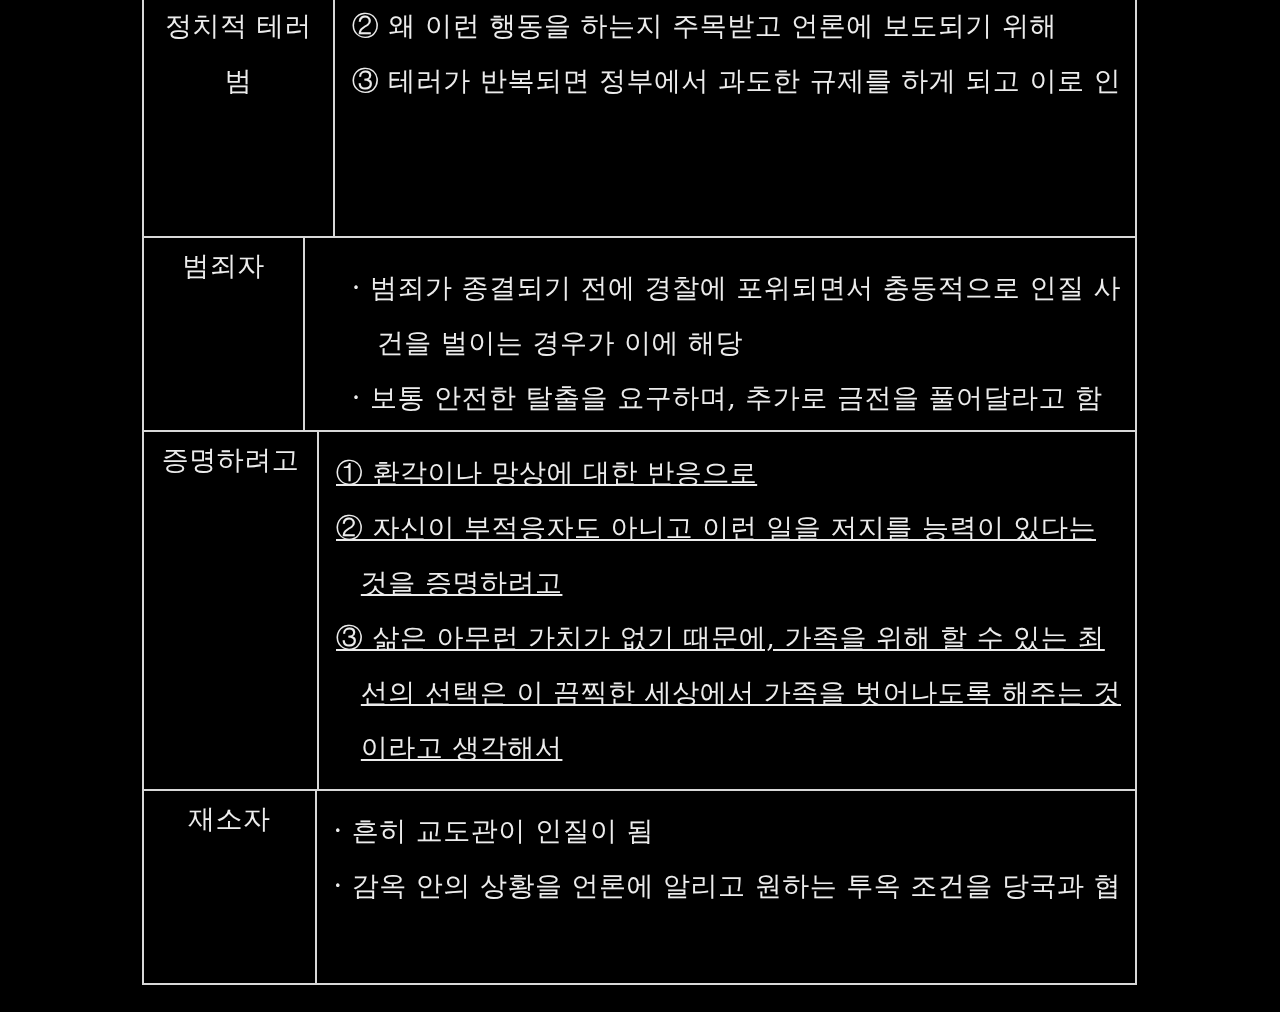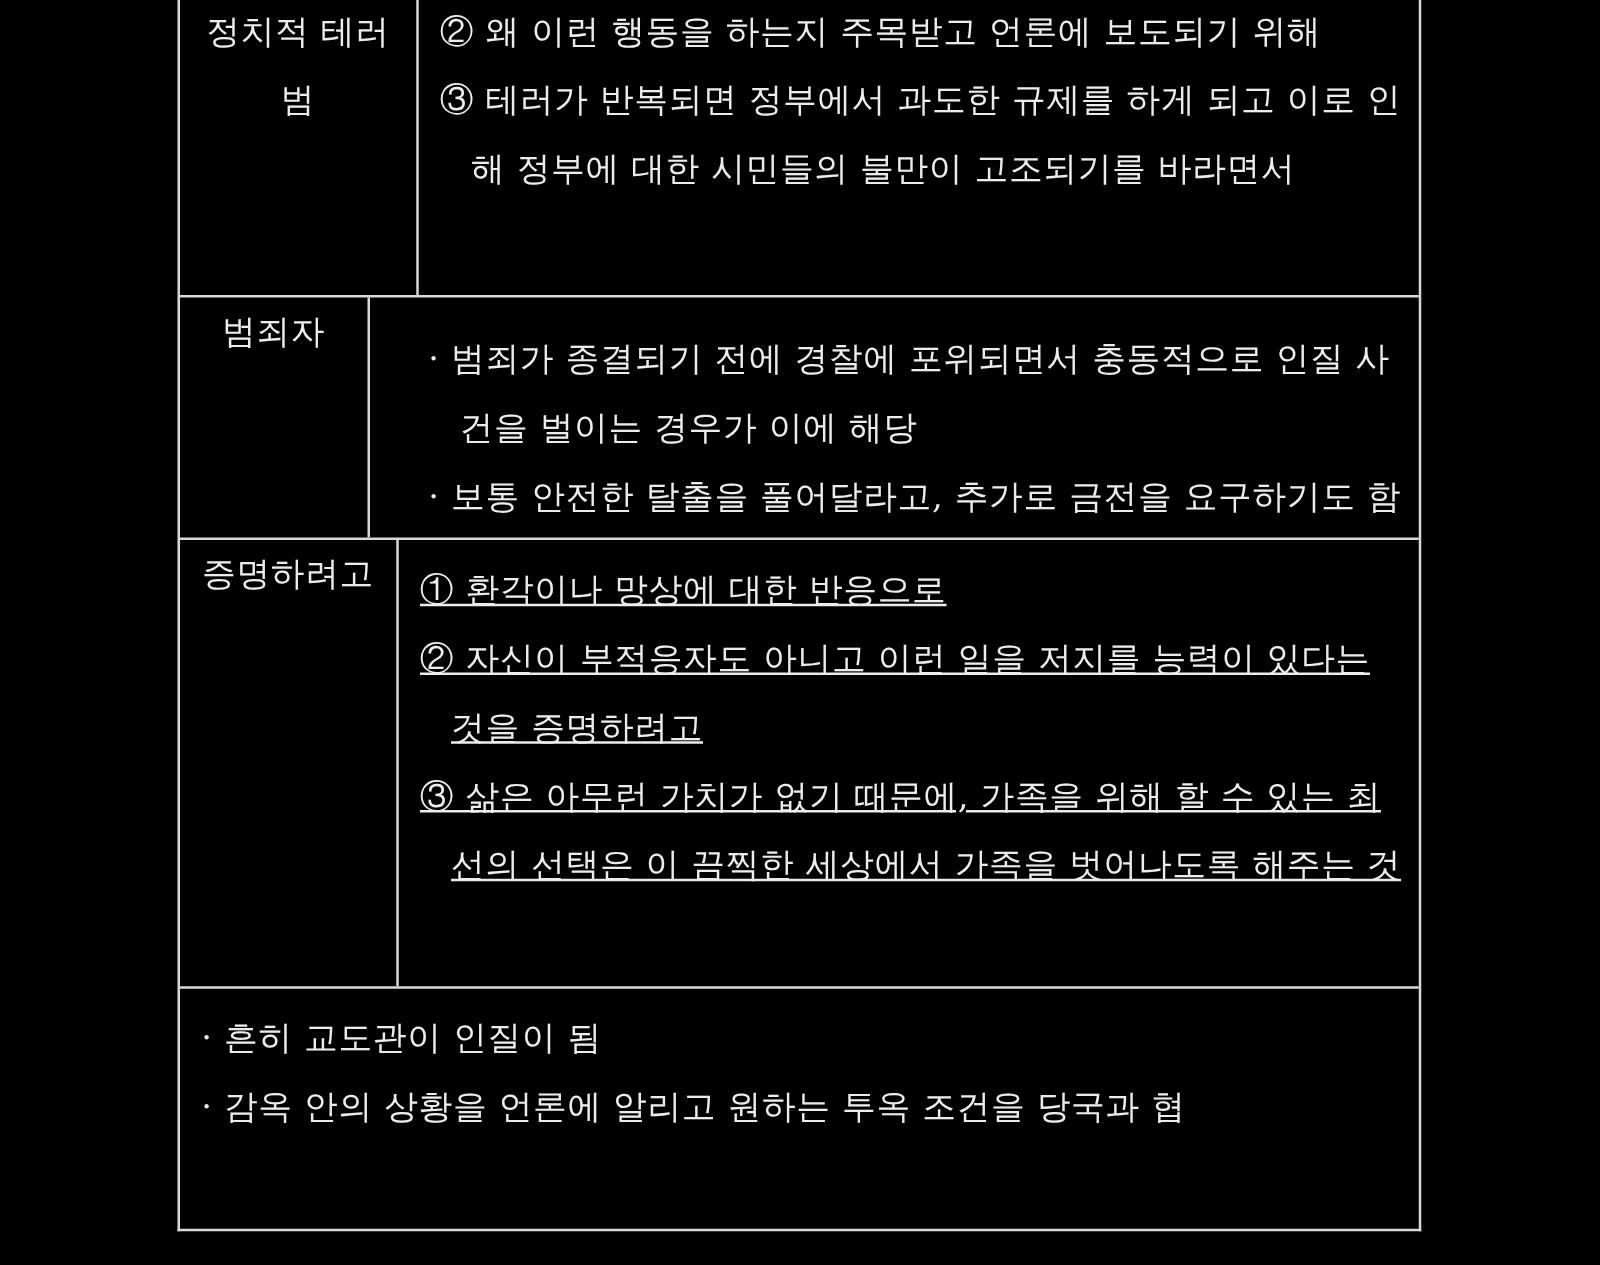--- a/index.html
+++ b/index.html
@@ -79,48 +79,51 @@
       <div>
         <div class="line">정치적 테러</div>
         <div class="line">범</div>
       </div>
     </div>
     <div class="content-cell">
       <div class="line">② 왜 이런 행동을 하는지 주목받고 언론에 보도되기 위해</div>
       <div class="line justify">
           <span>③ 테러가 반복되면 정부에서 과도한 규제를 하게 되고 이로 인</span>
         </div>
-      <div class="line indent">해 정부에 대한 시민들의 불만이 고조되기를 바라면서</div>
     </div>
   </div>
 
   <div class="row r2">
     <div class="label-cell">
       <span>범죄자</span>
     </div>
     <div class="content-cell">
       <div class="line">· 범죄가 종결되기 전에 경찰에 포위되면서 충동적으로 인질 사</div>
       <div class="line indent">건을 벌이는 경우가 이에 해당</div>
-      <div class="line">· 보통 안전한 탈출을 풀어달라고, 추가로 금전을 요구하기도 함</div>
+      <div class="line">· 보통 안전한 탈출을 요구하며, 추가로 금전을 풀어달라고 함</div>
     </div>
   </div>
 
   <div class="row r3">
     <div class="label-cell">
       <span>증명하려고</span>
     </div>
     <div class="content-cell">
       <div class="line">① 환각이나 망상에 대한 반응으로</div>
       <div class="line">② 자신이 부적응자도 아니고 이런 일을 저지를 능력이 있다는</div>
       <div class="line indent">것을 증명하려고</div>
       <div class="line">③ 삶은 아무런 가치가 없기 때문에, 가족을 위해 할 수 있는 최</div>
       <div class="line indent">선의 선택은 이 끔찍한 세상에서 가족을 벗어나도록 해주는 것</div>
+      <div class="line indent">이라고 생각해서</div>
     </div>
   </div>
 
   <div class="row r4">
+    <div class="label-cell">
+      <span>재소자</span>
+    </div>
     <div class="content-cell">
       <div class="line">· 흔히 교도관이 인질이 됨</div>
       <div class="line">· 감옥 안의 상황을 언론에 알리고 원하는 투옥 조건을 당국과 협</div>
     </div>
   </div>
 
 </div>
 
 </body></html>

